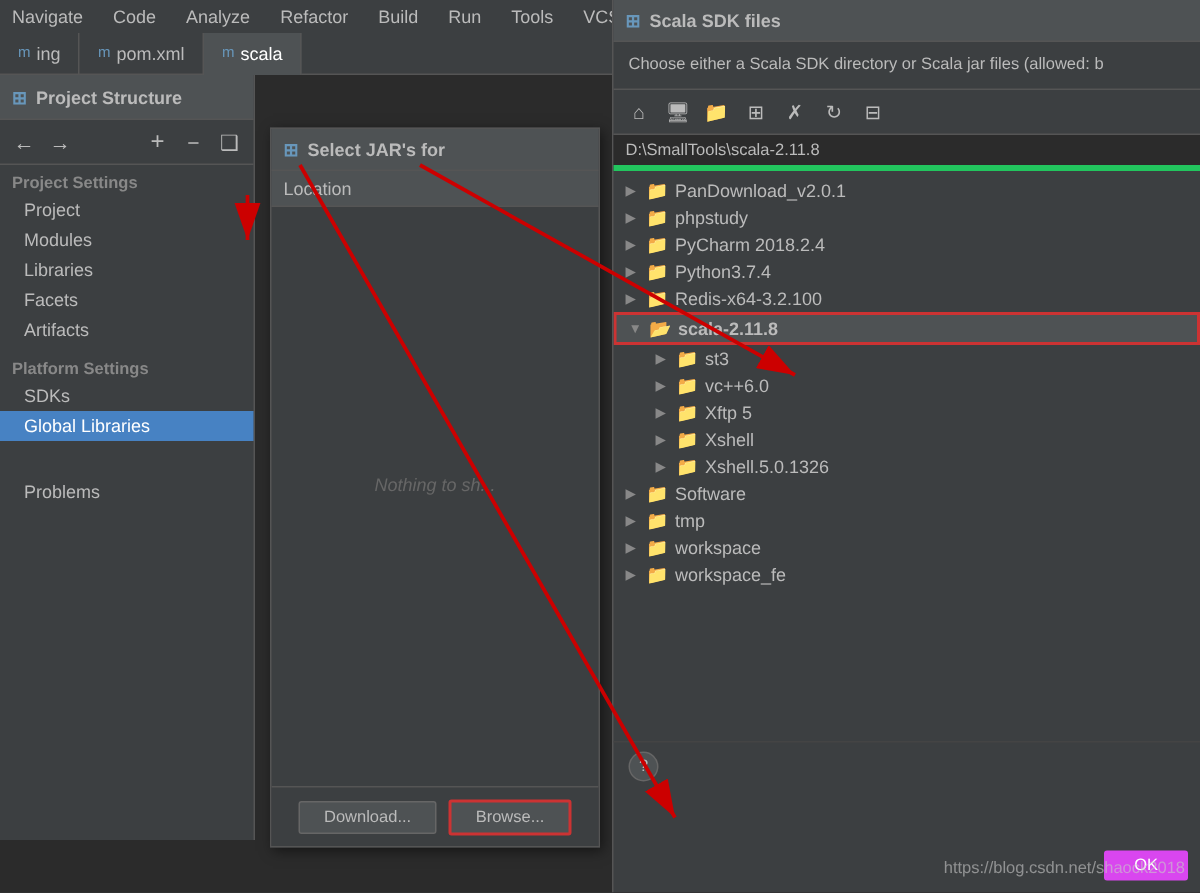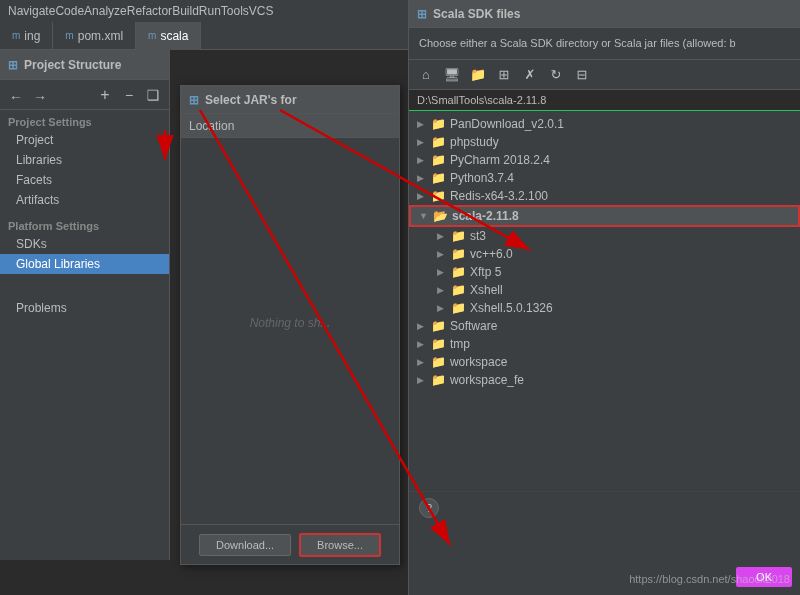--- a/index.html
+++ b/index.html
@@ -14,21 +14,21 @@
 
     
     .menu-bar {
       position: absolute;
       top: 0; left: 0; right: 0;
       height: 22px;
       background: #3c3f41;
       display: flex;
       align-items: center;
       padding: 0 8px;
-      gap: 0;
+      gap: 20px;
       color: #bbbbbb;
       font-size: 12px;
     }
     .menu-bar span { cursor: pointer; }
 
     
     .tab-bar {
       position: absolute;
       top: 22px; left: 0; right: 0;
       height: 28px;
@@ -242,21 +242,21 @@
       display: flex;
       align-items: center;
       justify-content: center;
       font-size: 13px;
     }
     .sdk-path {
       padding: 4px 8px;
       color: #bbbbbb;
       font-size: 11px;
       background: #2b2b2b;
-      border-bottom: 1px solid #22c55e;
+      border-bottom: 4px solid #22c55e;
     }
     .sdk-tree {
       height: 380px;
       overflow-y: auto;
       padding: 4px 0;
     }
     .tree-item {
       display: flex;
       align-items: center;
       padding: 2px 8px;
@@ -374,20 +374,21 @@
     <button class="ps-toolbar-btn">←</button>
     <button class="ps-toolbar-btn">→</button>
     <div style="flex:1"></div>
     <button class="ps-toolbar-btn" style="font-size:16px; color:#bbbbbb;">+</button>
     <button class="ps-toolbar-btn">−</button>
     <button class="ps-toolbar-btn">❑</button>
   </div>
 
   <div class="section-label">Project Settings</div>
   <div class="nav-item">Project</div>
+  <div class="nav-item">Modules</div>
   <div class="nav-item">Libraries</div>
   <div class="nav-item">Facets</div>
   <div class="nav-item">Artifacts</div>
 
   <div class="section-label2">Platform Settings</div>
   <div class="nav-item">SDKs</div>
   <div class="nav-item active">Global Libraries</div>
 
   <div class="problems-item">Problems</div>
 </div>

